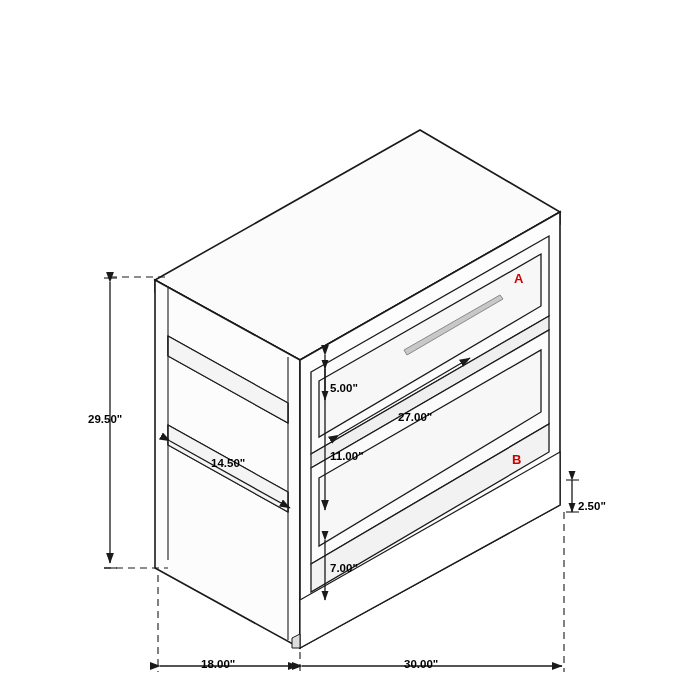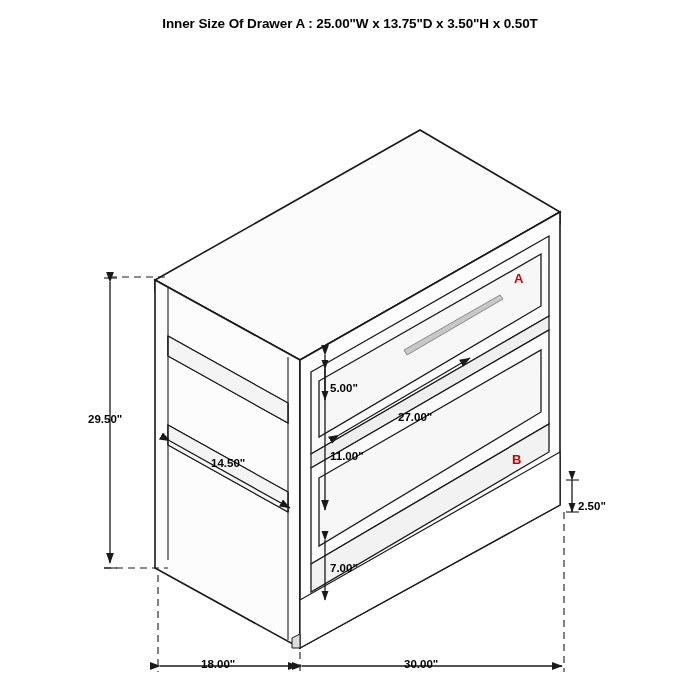--- a/index.html
+++ b/index.html
@@ -57,21 +57,20 @@
     color: #cc0000;
     white-space: nowrap;
   }
 </style>
 </head>
 <body>
 
 <div id="stage">
 
   <div class="spec-block">
-    <span class="spec-line">Inner Size Of Drawer A : 25.00"W x 13.75"D x 3.50"H x 0.50T</span>
   </div>
 
   <svg class="diagram" viewBox="0 0 700 700">
     <defs>
       <marker id="ah" markerWidth="9" markerHeight="9" refX="8" refY="3.1" orient="auto" markerUnits="strokeWidth">
         <path d="M0,0 L8.5,3.1 L0,6.2 z" fill="#1a1a1a"></path>
       </marker>
       <marker id="ahs" markerWidth="8" markerHeight="8" refX="7" refY="2.7" orient="auto" markerUnits="strokeWidth">
         <path d="M0,0 L7.5,2.7 L0,5.4 z" fill="#1a1a1a"></path>
       </marker>

